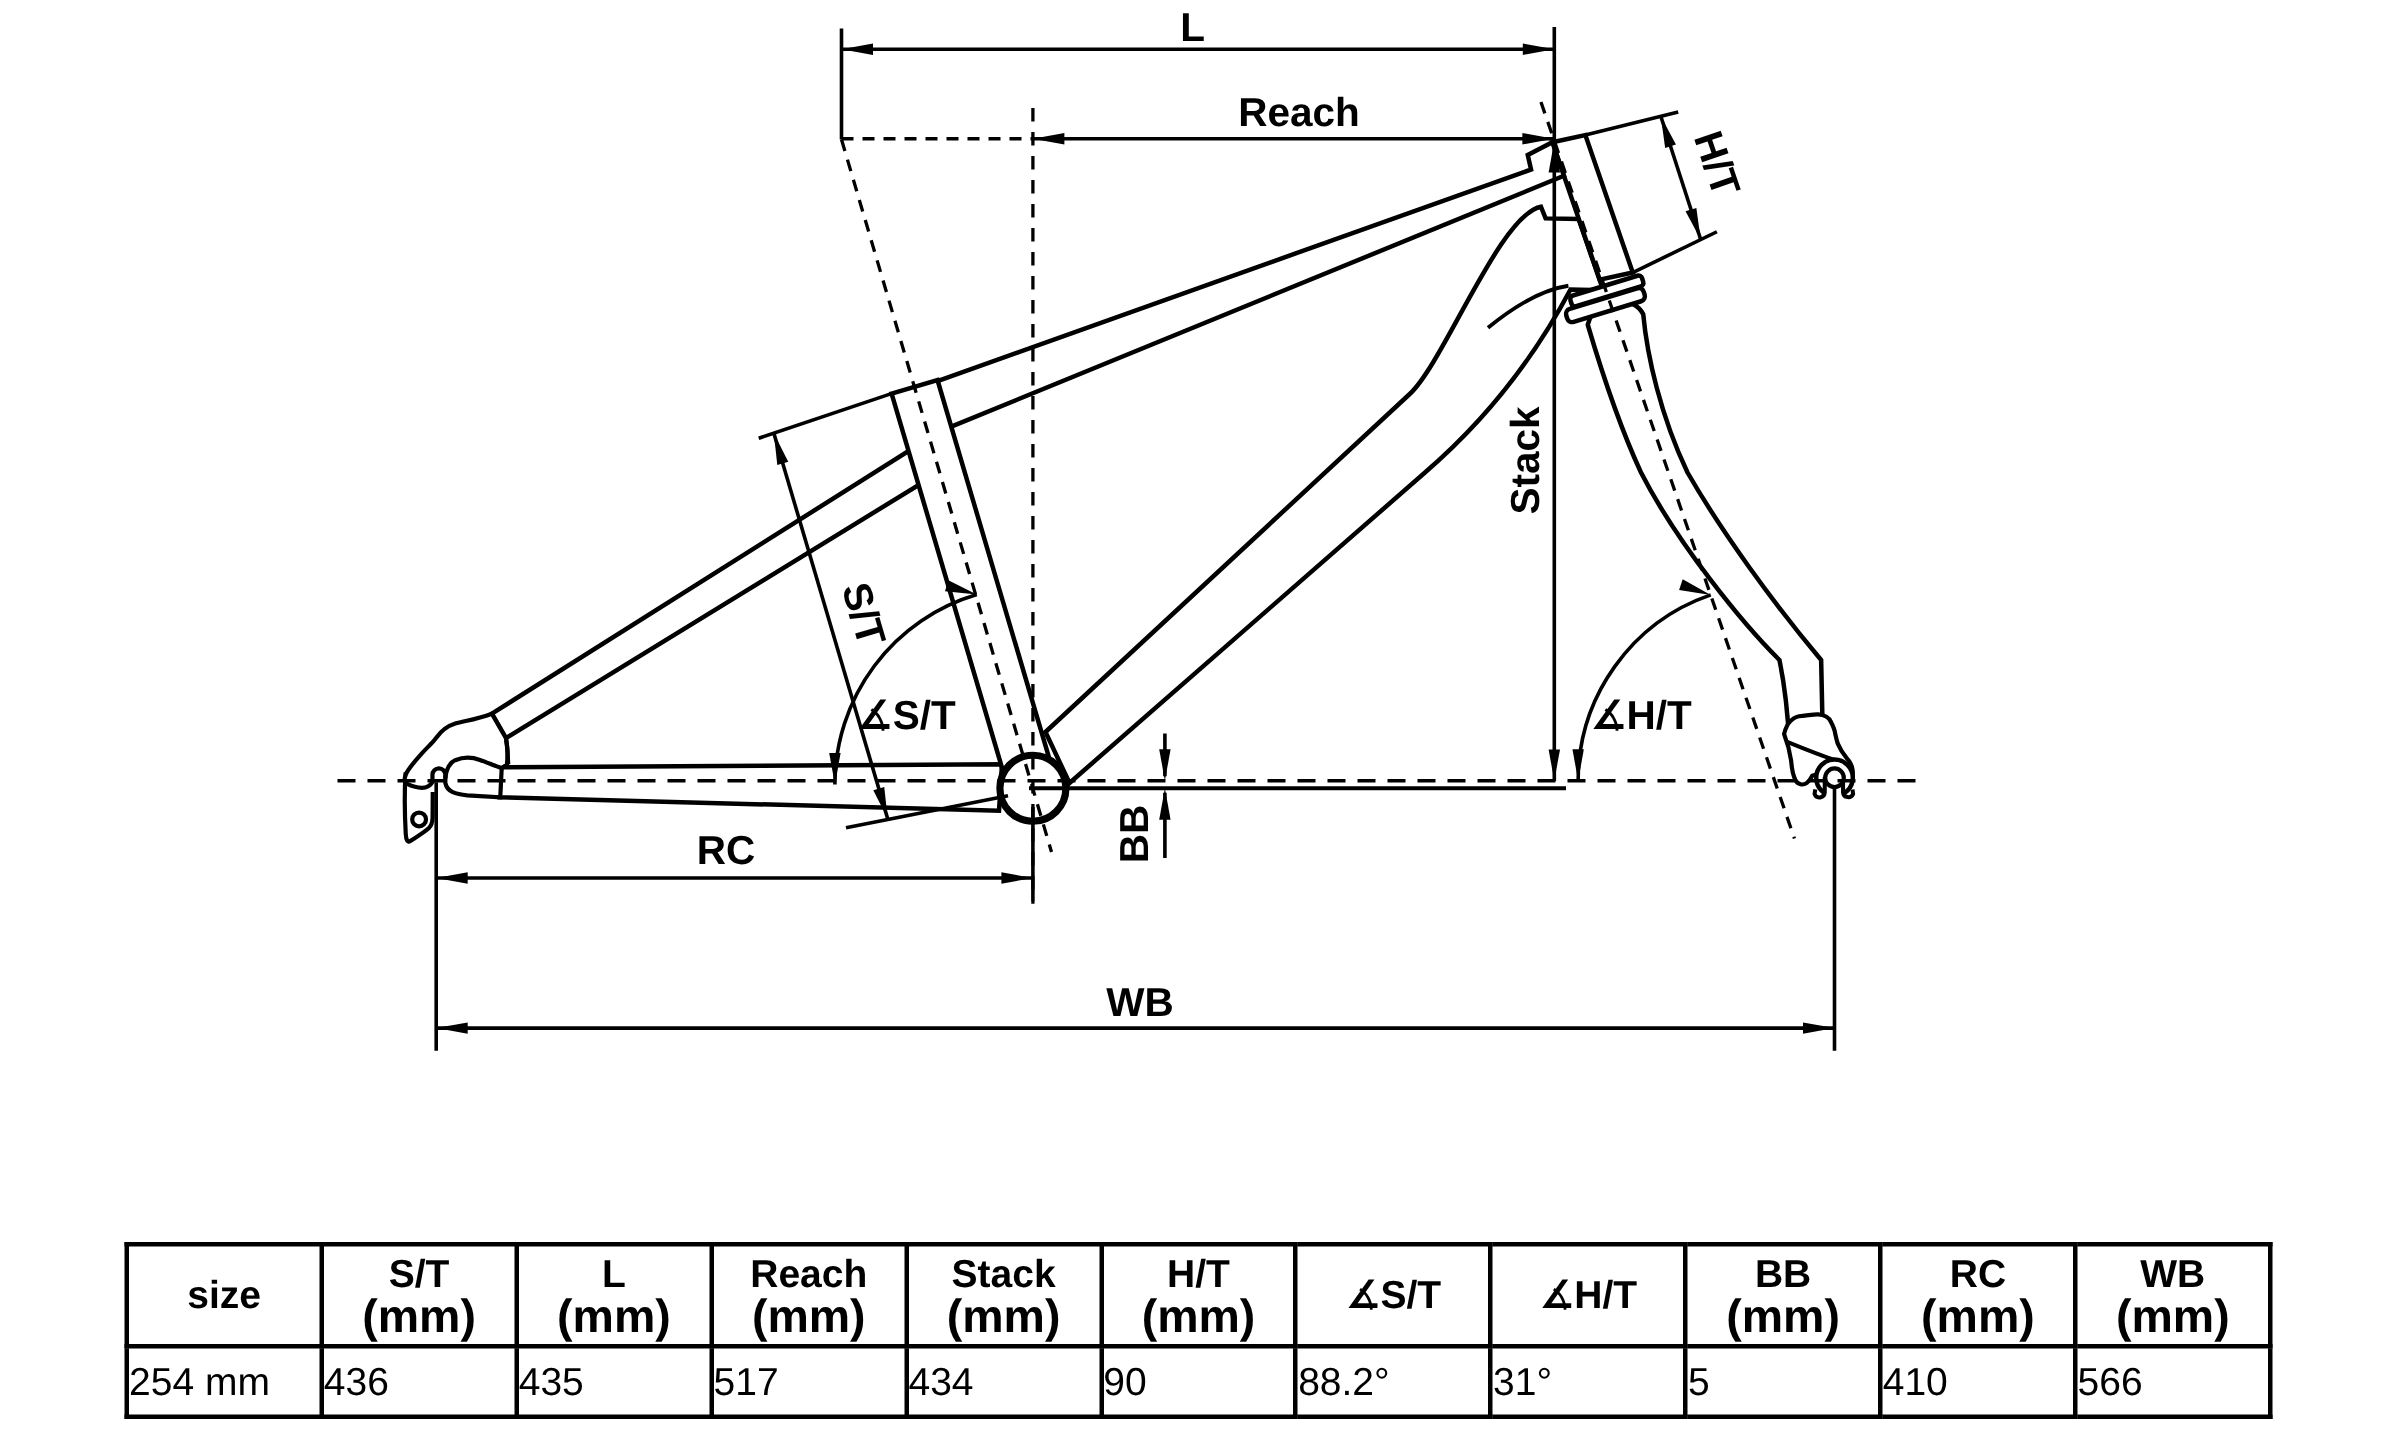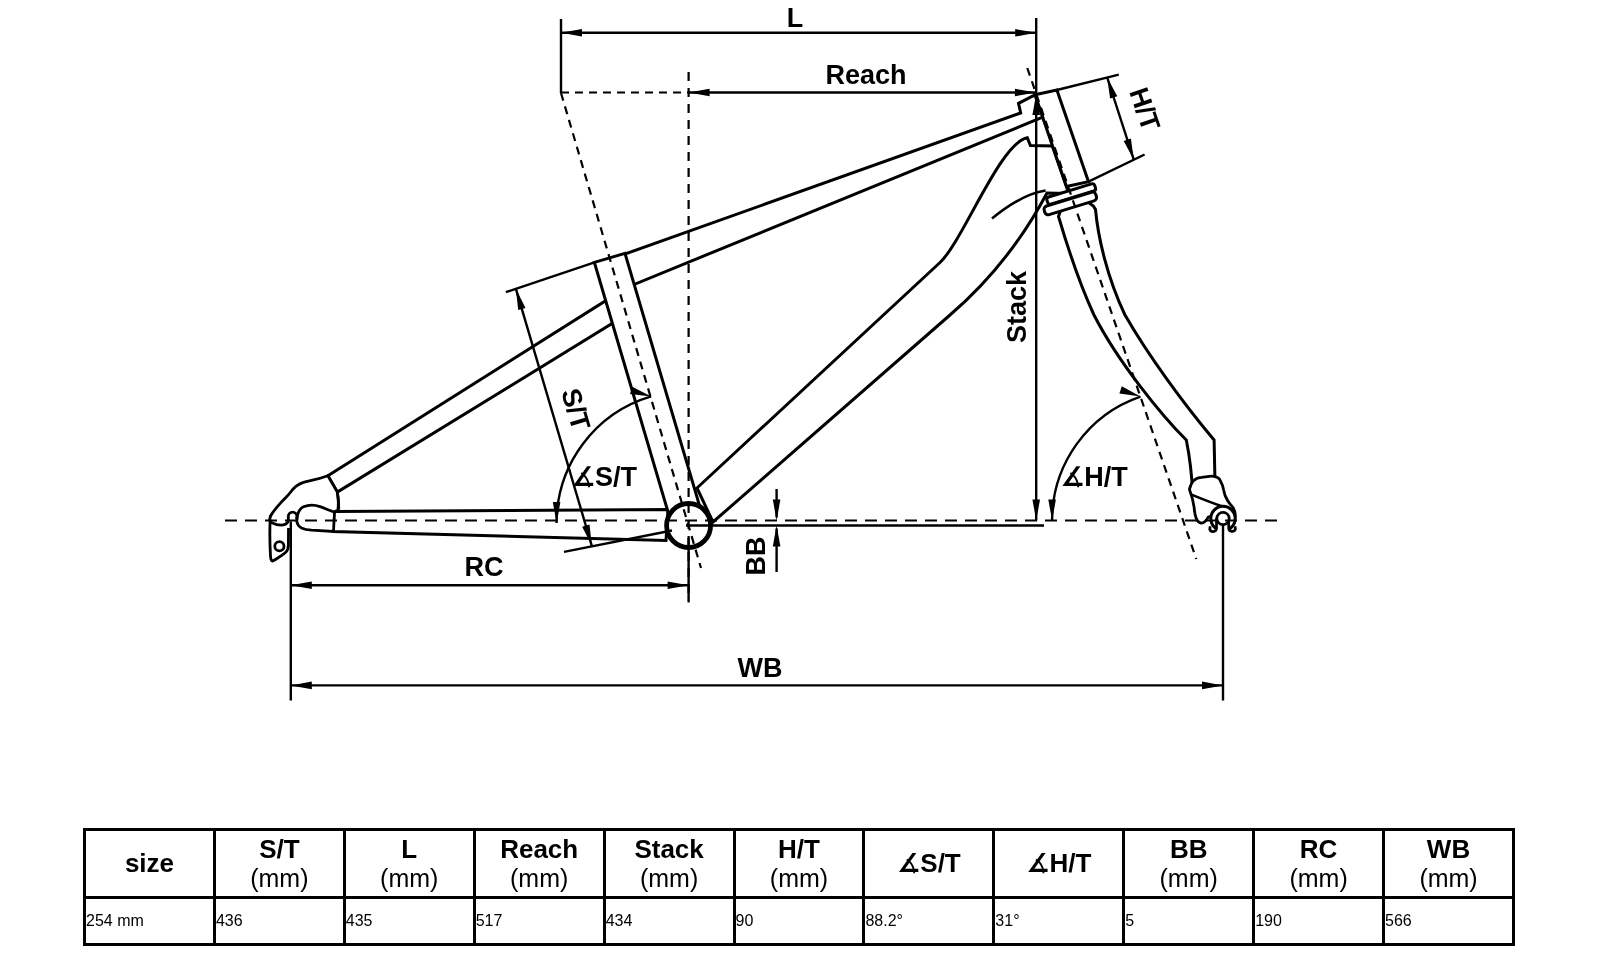--- a/index.html
+++ b/index.html
@@ -12,23 +12,23 @@
   #geo-table {
     position:absolute; left:83px; top:828px; width:1432px; height:118px;
     border-collapse:collapse; table-layout:fixed; background:#fff;
   }
   #geo-table th, #geo-table td {
     border:3px solid #000; vertical-align:middle; padding:0;
   }
   #geo-table tr.hrow { height:68px; }
   #geo-table tr.vrow { height:47px; }
   .hl { display:block; font-weight:bold; font-size:26px; line-height:29px; }
-  .hu { display:block; font-weight:normal; font-size:25px; line-height:28px; }
+  .hu { display:block; font-weight:bold; font-size:31px; line-height:28px; }
   .hu:empty { display:none; }
-  .vcell { font-size:16px; font-weight:normal; }
+  .vcell { font-size:26px; font-weight:normal; }
 </style>
 </head>
 <body>
 
 <div id="stage">
   <svg width="1600" height="953" viewBox="0 0 1600 953" xmlns="http://www.w3.org/2000/svg">
 <g>
 <path d="M 1058.5,216.5 C 1069,252 1081,287 1094,315 C 1118,362 1162,416 1186.3,440 C 1190,458 1192,478 1192.8,495 L 1215,482 C 1214.6,465 1214.3,450 1214.1,440 C 1183,403 1148,355 1125,315 C 1107,277 1098,237 1095.5,209.5 C 1093,204.5 1087.5,200.6 1078,200.3 C 1068.5,200 1061.5,205.5 1058.5,216.5 Z" fill="#fff" stroke="#000" stroke-width="3"></path>
 <path d="M 1189.4,489.3 C 1191.3,481.5 1196,477.4 1201.5,477.3 C 1205,477 1209,476.1 1212,476.2 C 1216.5,476.5 1219.6,478.6 1220.4,480.9 C 1222.3,484.5 1223.2,487 1223.5,489.3 C 1224,491.5 1224.5,493.6 1225.1,495.6 C 1226.6,499.1 1229,502.9 1230.9,505.1 C 1233,507.2 1234.6,509.9 1235.1,513.5 C 1235.4,516.2 1235,518.3 1234.5,519.7 L 1220,513.5 L 1208.2,517.2 C 1207.3,519 1206,520.9 1204.6,521.9 C 1202,523.8 1198.5,523.3 1196.8,519.7 C 1195.5,517 1194.6,513.5 1194.1,507.2 C 1193.2,501 1191.5,494.8 1189.4,489.3 Z" fill="#fff" stroke="#000" stroke-width="2.8"></path>
 <path d="M 1191.5,494.6 C 1201,498.5 1212,503 1223.5,506.8" fill="none" stroke="#000" stroke-width="2.6"></path>
@@ -178,18 +178,18 @@
     <tr class="vrow">
       <td class="vcell"><span>254 mm</span></td>
       <td class="vcell"><span>436</span></td>
       <td class="vcell"><span>435</span></td>
       <td class="vcell"><span>517</span></td>
       <td class="vcell"><span>434</span></td>
       <td class="vcell"><span>90</span></td>
       <td class="vcell"><span>88.2°</span></td>
       <td class="vcell"><span>31°</span></td>
       <td class="vcell"><span>5</span></td>
-      <td class="vcell"><span>190</span></td>
+      <td class="vcell"><span>410</span></td>
       <td class="vcell"><span>566</span></td>
     </tr>
   </tbody>
     </table>
 </div>
 
 </body></html>

